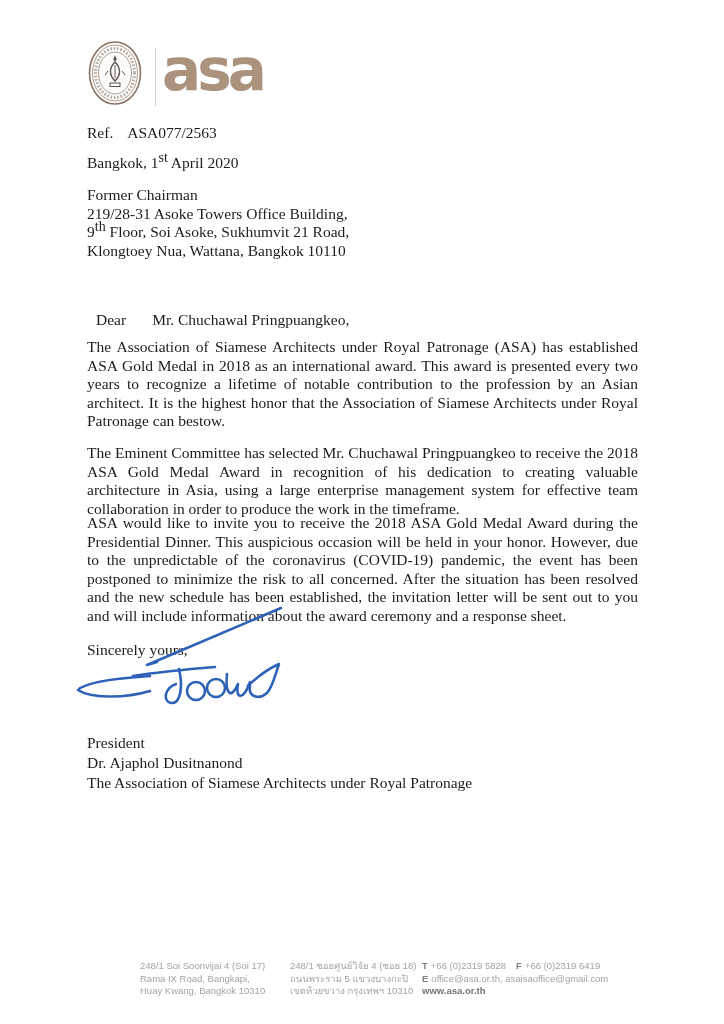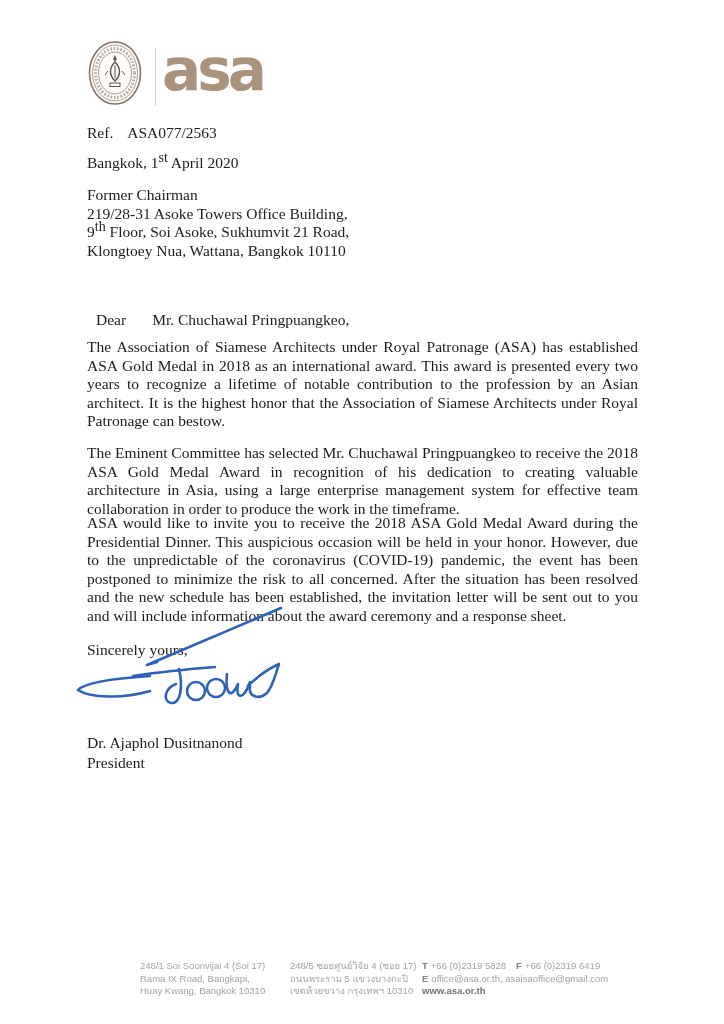--- a/index.html
+++ b/index.html
@@ -103,32 +103,33 @@
       <path d="M58 78 C90 73 115 71 140 69"></path>
       <path d="M104 71 C108 88 106 106 96 105 C87 103 90 90 101 86"></path>
       <circle cx="121" cy="93" r="9"></circle>
       <circle cx="141" cy="90" r="9"></circle>
       <path d="M152 76 C150 96 156 102 163 86 C160 100 168 104 175 84"></path>
       <path d="M173 88 C182 79 193 71 204 66 C200 77 198 88 192 95 C184 102 173 99 175 88"></path>
     </svg>
   </div>
 
   <div class="signer body-text">
+    <div>President</div>
     <div>Dr. Ajaphol Dusitnanond</div>
-    <div>President</div>
+    <div>The Association of Siamese Architects under Royal Patronage</div>
   </div>
 
   <div class="footer">
     <div class="f-col f-col1">
       <div>248/1 Soi Soonvijai 4 (Soi 17)</div>
       <div>Rama IX Road, Bangkapi,</div>
       <div>Huay Kwang, Bangkok 10310</div>
     </div>
     <div class="f-col f-col2">
-      <div>248/5 ซอยศูนย์วิจัย 4 (ซอย 17)</div>
+      <div>248/1 ซอยศูนย์วิจัย 4 (ซอย 18)</div>
       <div>ถนนพระราม 5 แขวงบางกะปิ</div>
       <div>เขตห้วยขวาง กรุงเทพฯ 10310</div>
     </div>
     <div class="f-col f-col3">
       <div>
         <span class="f-label">T</span><span>+66 (0)2319 5828</span><span class="f-label f-fax">F</span><span>+66 (0)2319 6419</span>
       </div>
       <div>
         <span class="f-label">E</span><span>office@asa.or.th, asaisaoffice@gmail.com</span>
       </div>

